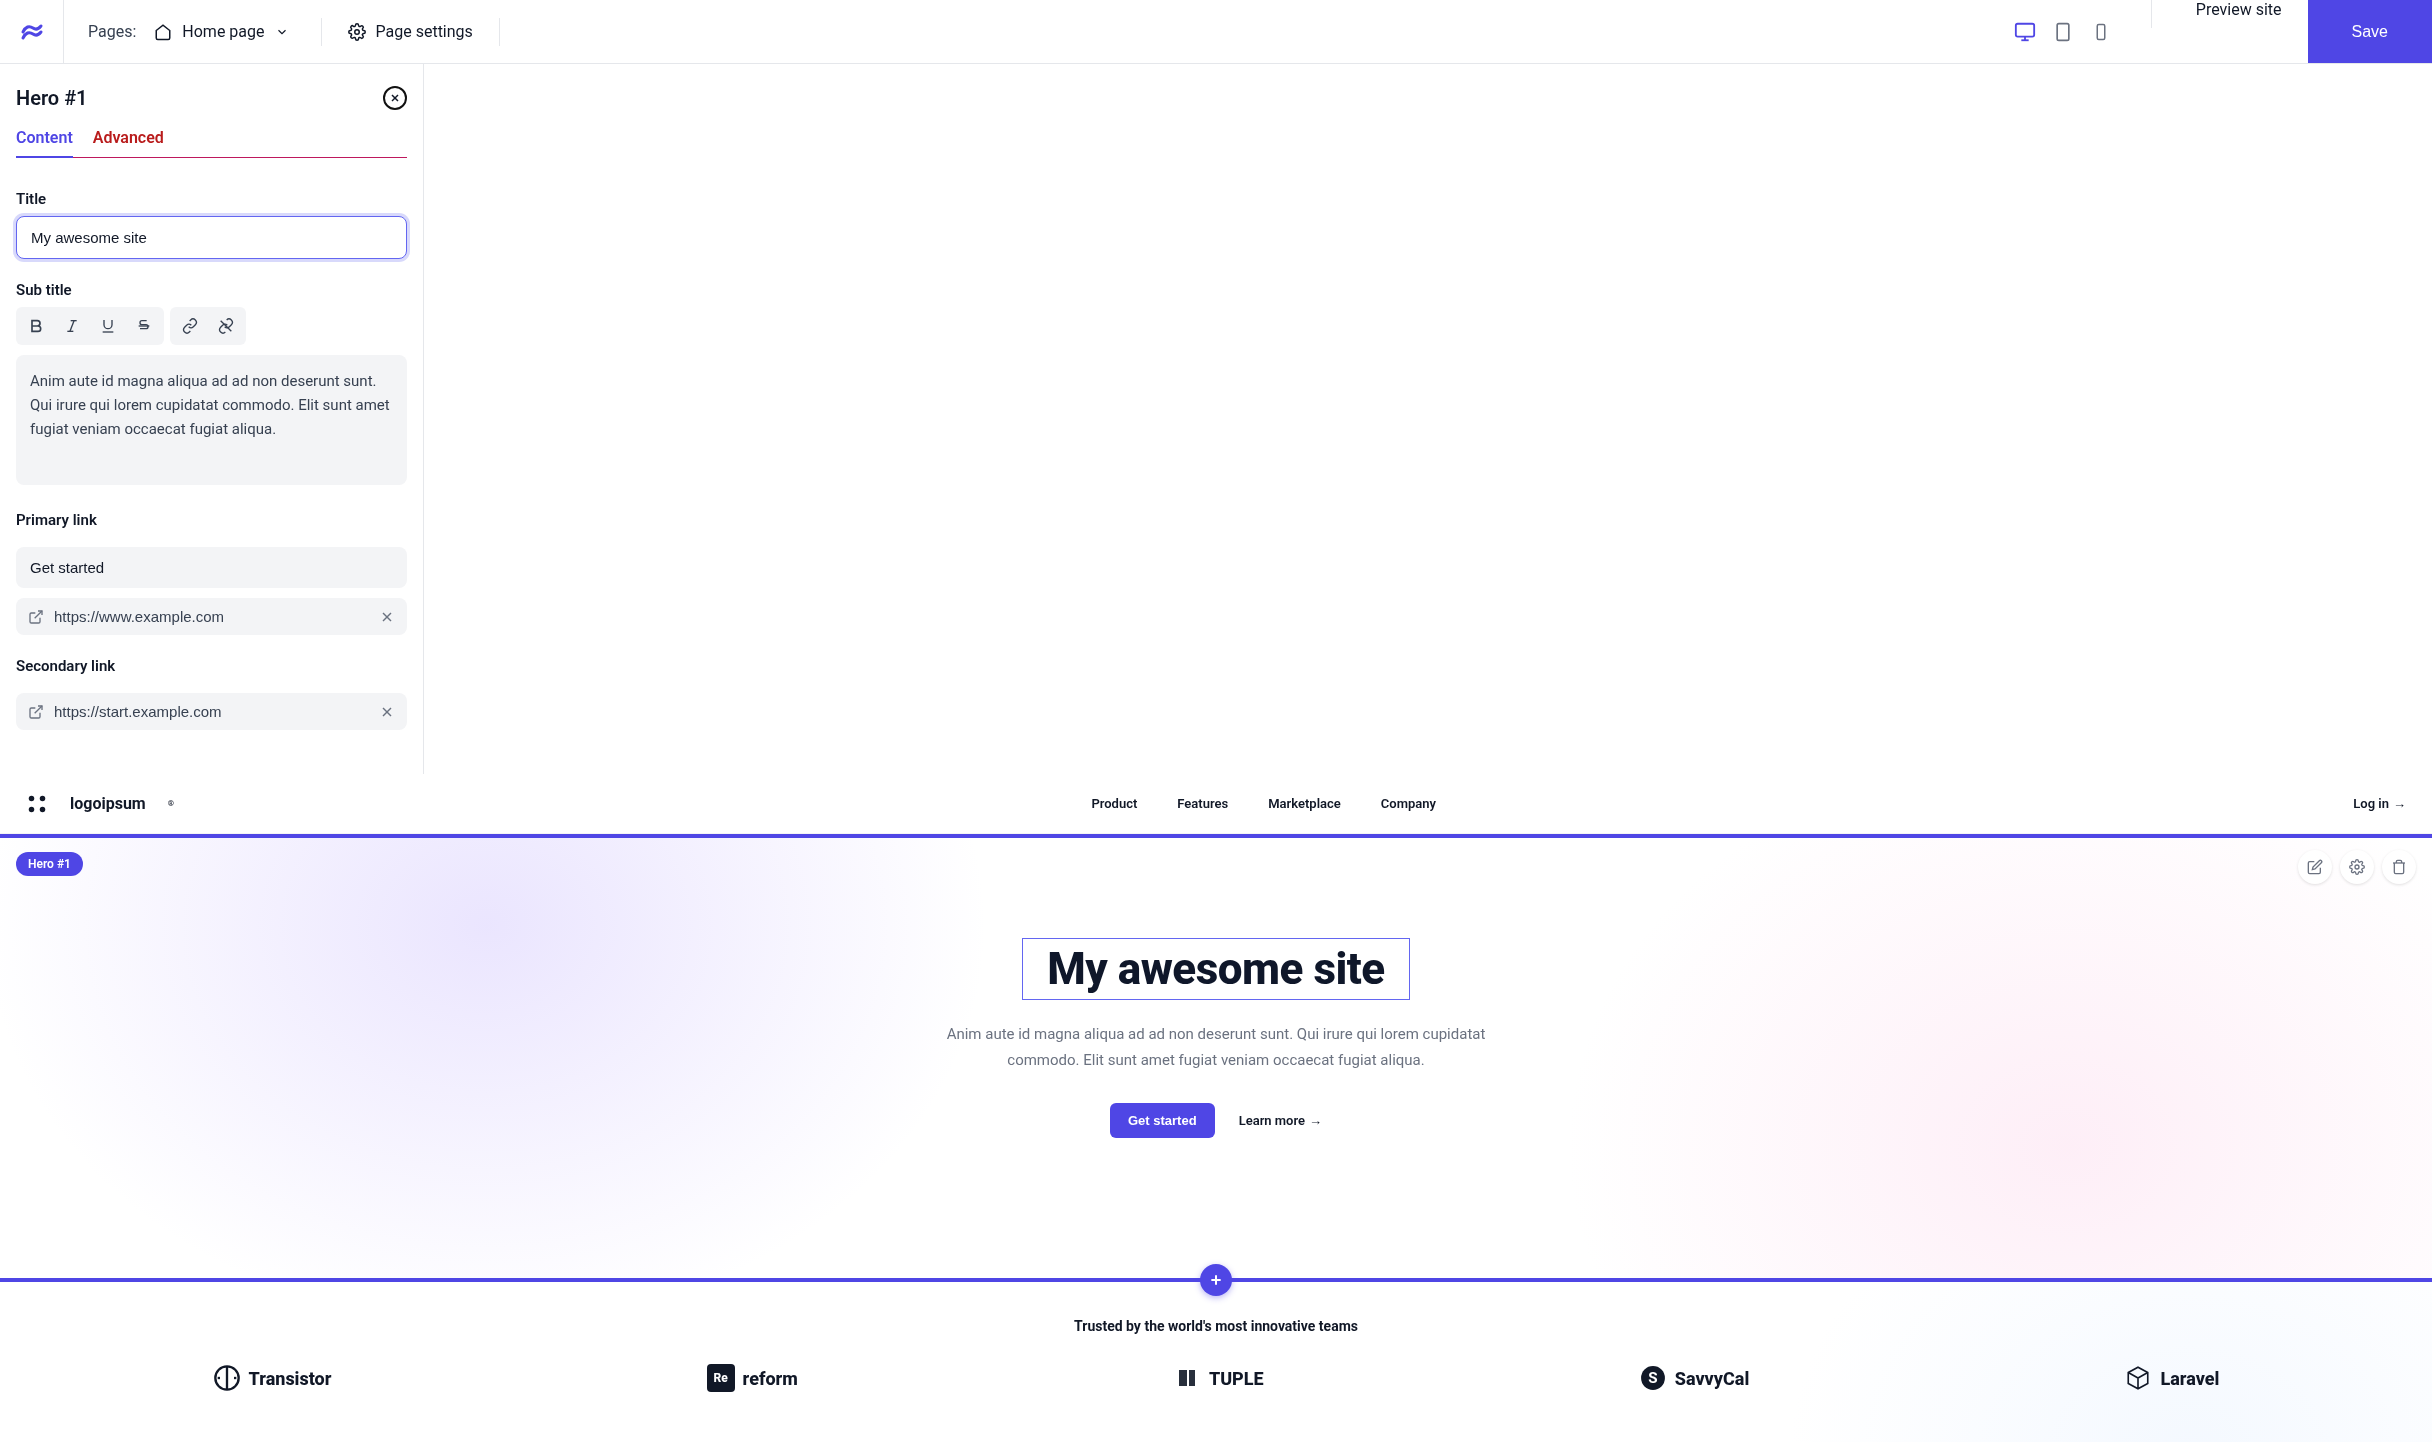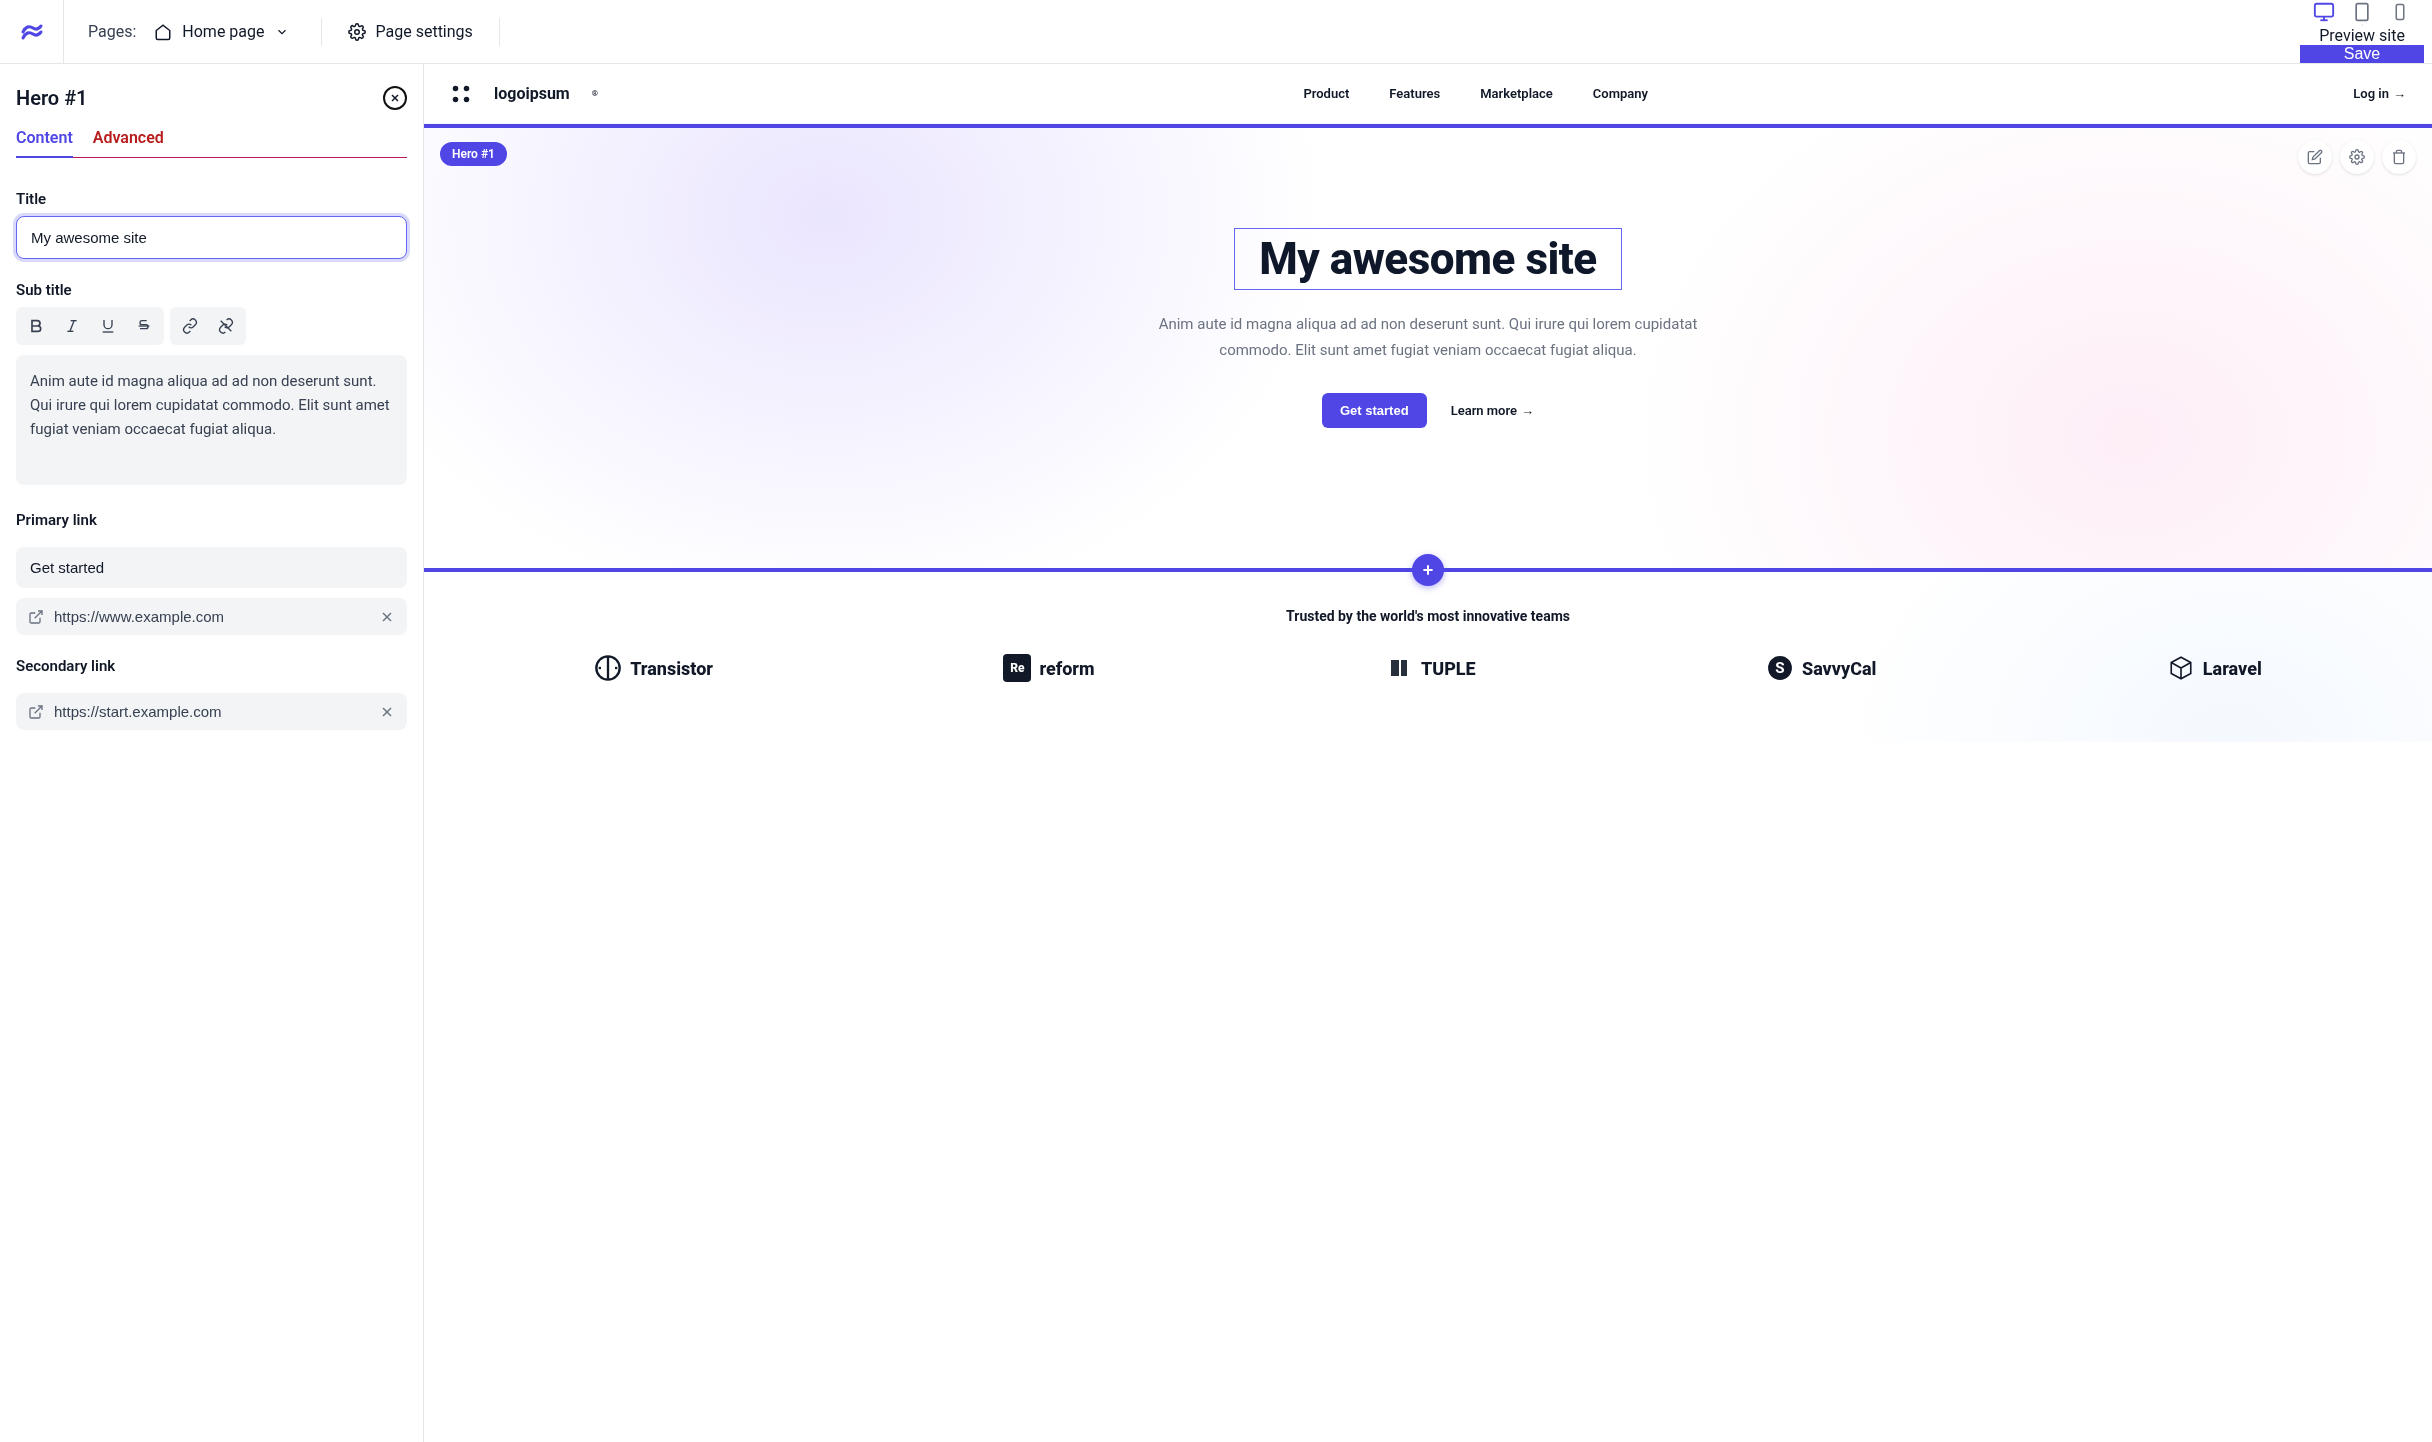--- a/index.html
+++ b/index.html
@@ -7,29 +7,29 @@
 
 
 .topbar { height: 64px; border-bottom: 1px solid #e5e7eb; display: flex; align-items: center; }
 .topbar-left { display: flex; align-items: center; height: 100%; }
 .logo-cell { width: 64px; height: 100%; display: flex; align-items: center; justify-content: center; border-right: 1px solid #e5e7eb; }
 .logo-swirl { color: #4f46e5; }
 .pages-label { padding: 0 18px 0 24px; font-size: 16px; color: #374151; }
 .page-picker { display: flex; align-items: center; gap: 10px; padding: 0 14px 0 0; font-size: 16px; color: #111827; cursor: pointer; }
 .vdiv { width: 1px; height: 28px; background: #e5e7eb; margin: 0 18px; }
 .page-settings { display: flex; align-items: center; gap: 10px; font-size: 16px; color: #111827; cursor: pointer; padding: 0 8px; }
-.topbar-right { margin-left: auto; display: flex; align-items: center; height: 100%; flex-direction: column; }
+.topbar-right { margin-left: auto; display: flex; height: 100%; }
 .device-toggle { display: flex; gap: 14px; align-items: center; padding: 0 20px; }
 .device-btn { width: 24px; height: 24px; display: flex; align-items: center; justify-content: center; cursor: pointer; color: #6b7280; }
 .device-btn.active { color: #4f46e5; }
 .preview-link { padding: 0 26px; font-size: 16px; color: #111827; cursor: pointer; }
 .save-btn { height: 100%; padding: 0 44px; background: #4f46e5; color: #fff; font-size: 16px; font-weight: 500; border: none; cursor: pointer; }
 
 
-.workspace { display: flex; height: calc(100vh - 64px); }
+.workspace { display: flex; height: calc(100vh - 64px); flex-direction: column; }
 .sidebar { width: 424px; border-right: 1px solid #e5e7eb; padding: 22px 16px; overflow-y: auto; }
 .canvas { flex: 1; background: #fff; overflow-y: auto; position: relative; }
 
 
 .panel-header { display: flex; align-items: center; justify-content: space-between; margin-bottom: 18px; }
 .panel-title { font-size: 20px; font-weight: 600; }
 .close-circle { width: 24px; height: 24px; border: 2px solid #111; border-radius: 50%; display: flex; align-items: center; justify-content: center; cursor: pointer; }
 .tabs { display: flex; gap: 20px; border-bottom: 1px solid #be185d; margin-bottom: 32px; }
 .tab { padding: 0 0 10px 0; font-size: 16px; font-weight: 600; color: #b91c1c; cursor: pointer; position: relative; }
 .tab.active { color: #4f46e5; }

